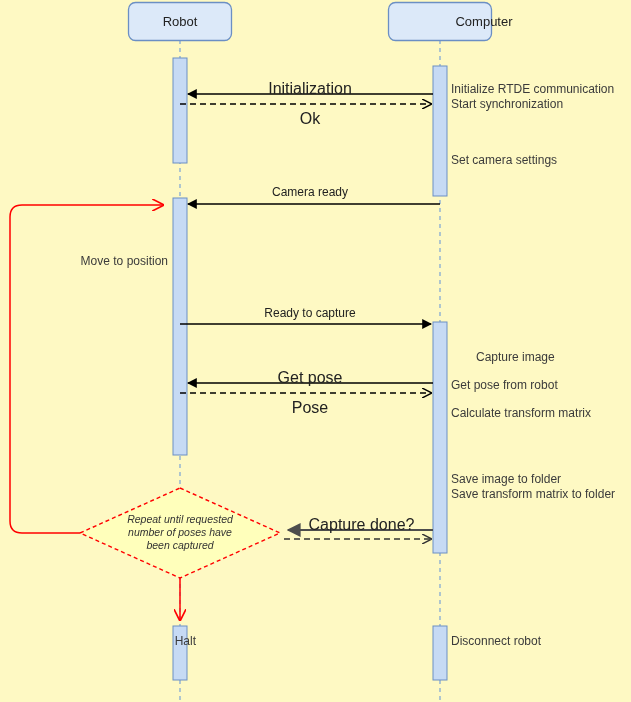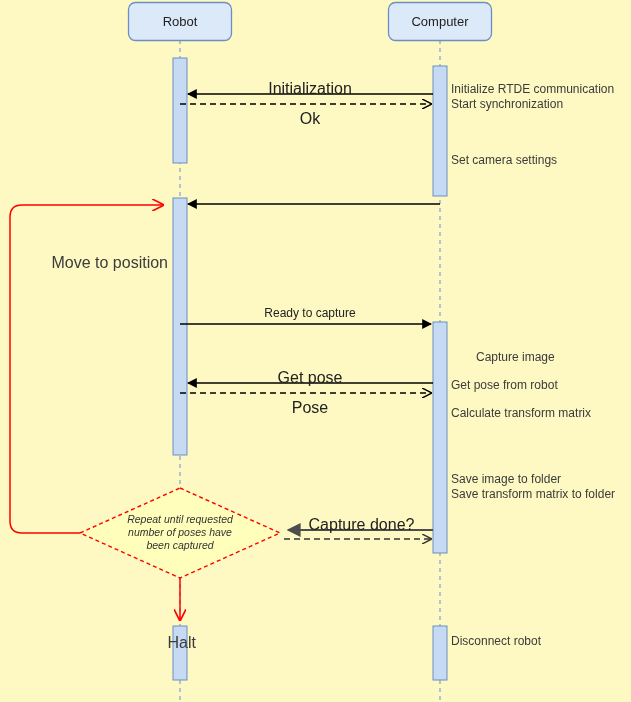--- a/index.html
+++ b/index.html
@@ -51,21 +51,21 @@
     position: absolute;
     font-size: 10.5px;
     font-style: italic;
     color: #333333;
     text-align: center;
     line-height: 13px;
     font-family: "Liberation Sans", sans-serif;
   }
   .side-label {
     position: absolute;
-    font-size: 16px;
+    font-size: 12px;
     color: #3b3b3b;
     font-family: "Liberation Sans", sans-serif;
     white-space: nowrap;
   }
 </style>
 </head>
 <body>
 
 <div id="canvas">
 
@@ -160,24 +160,25 @@
     <g>
       <polygon points="180,488 280,533 180,578 80,533" fill="#ffffbb" stroke="#ff0000" stroke-width="1.4" stroke-dasharray="4,3"></polygon>
     </g>
 
     <g>
       <line x1="180" y1="578" x2="180" y2="620" stroke="#ff0000" stroke-width="1.5" marker-end="url(#arrow-red)"></line>
     </g>
   </svg>
 
   <div class="actor-label" style="left:128px; top:14px; width:104px;">Robot</div>
-  <div class="actor-label" style="left:388px; top:14px; width:104px;">Computer</div>
+  <div class="actor-label" style="left:388px; top:14px; width:104px;padding-left:44px;">Computer</div>
 
   <div class="msg-label" style="left:190px; top:80px; width:240px;">Initialization</div>
   <div class="msg-label" style="left:190px; top:110px; width:240px;">Ok</div>
+  <div class="msg-label" style="left:190px; top:185px; width:240px; font-size:12px;">Camera ready</div>
   <div class="msg-label" style="left:190px; top:306px; width:240px; font-size:12px;">Ready to capture</div>
   <div class="msg-label" style="left:190px; top:369px; width:240px;text-align:center;">Get pose</div>
   <div class="msg-label" style="left:190px; top:399px; width:240px;">Pose</div>
   <div class="msg-label" style="left:290px; top:516px; width:143px;">Capture done?</div>
 
   <div class="note-label" style="left:451px; top:82px;">Initialize RTDE communication</div>
   <div class="note-label" style="left:451px; top:97px;">Start synchronization</div>
   <div class="note-label" style="left:451px; top:153px;">Set camera settings</div>
   <div class="note-label" style="left:476px; top:350px;">Capture image</div>
   <div class="note-label" style="left:451px; top:378px;">Get pose from robot</div>

